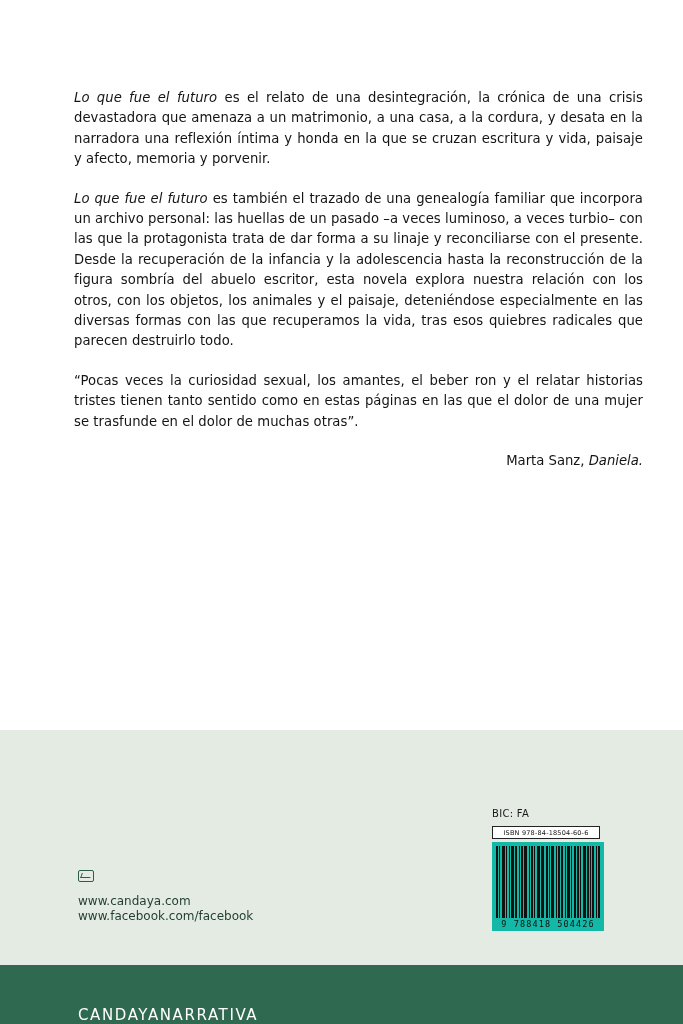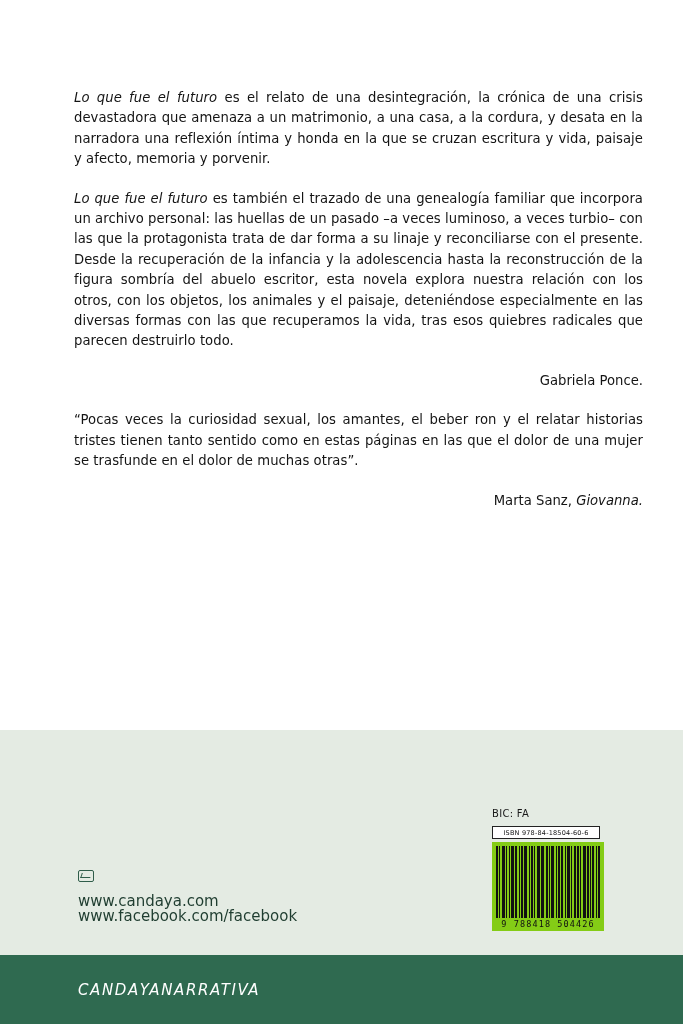--- a/index.html
+++ b/index.html
@@ -86,21 +86,21 @@
     letter-spacing: 0.2px;
     padding: 1.5px 0 1.5px 0;
     color: #111;
     box-sizing: border-box;
   }
   .barcode-wrap {
     position: absolute;
     left: 492px;
     top: 112px;
     width: 112px;
-    background: #84cc16;
+    background: #14b8a6;
     padding: 4px 4px 2px 4px;
     box-sizing: border-box;
   }
   .bars {
     height: 72px;
     display: flex;
     align-items: stretch;
     gap: 0;
   }
   .bars i {
@@ -136,36 +136,35 @@
     width: 9px;
     height: 4px;
     border-left: 1.6px solid #2f5d4a;
     border-bottom: 1.6px solid #2f5d4a;
     transform: skewX(-18deg);
   }
   .urls {
     position: absolute;
     left: 78px;
     top: 164px;
-    font-size: 15px;
+    font-size: 12px;
     line-height: 14.5px;
     color: #1f3d30;
   }
   .urls div { white-space: nowrap; }
   
   .brand-strip {
     position: absolute;
     left: 0;
     right: 0;
     bottom: 0;
-    height: 69px;
+    height: 59px;
     background: #2f6a50;
     display: flex;
-    align-items: center;
-    font-style: italic;
+    align-items: flex-end;
   }
   .brand-text {
     color: #ffffff;
     font-size: 15px;
     letter-spacing: 1.6px;
     padding-left: 78px;
     font-weight: 400;
   }
 </style>
 </head>
@@ -176,26 +175,25 @@
   <div class="blurb-area">
 
     <p class="para"><em>Lo que fue el futuro</em><span> es el relato de una desintegración, la crónica de una crisis devastadora que amenaza a un matrimonio, a una casa, a la cordura, y desata en la narradora una reflexión íntima y honda en la que se cruzan escritura y vida, paisaje y afecto, memoria y porvenir.</span></p>
 
     <p class="para"><em>Lo que fue el futuro</em><span> es también el trazado de una genealogía familiar que incorpora un archivo personal: las huellas de un pasado –a veces luminoso, a veces turbio– con las que la protagonista trata de dar forma a su linaje y reconciliarse con el presente. Desde la recuperación de la infancia y la adolescencia hasta la reconstrucción de la figura sombría del abuelo escritor, esta novela explora nuestra relación con los otros, con los objetos, los animales y el paisaje, deteniéndose especialmente en las diversas formas con las que recuperamos la vida, tras esos quiebres radicales que parecen destruirlo todo.</span></p>
 
     <div class="quote-block">
     </div>
 
     <div class="quote-block">
-      <p class="attrib"><span>Gabriela Ponce.</span><em></em></p>
     </div>
 
     <div class="quote-block">
       <p class="para">“Pocas veces la curiosidad sexual, los amantes, el beber ron y el relatar historias tristes tienen tanto sentido como en estas páginas en las que el dolor de una mujer se trasfunde en el dolor de muchas otras”.</p>
-      <p class="attrib"><span>Marta Sanz, </span><em>Giovanna.</em></p>
+      <p class="attrib"><span>Marta Sanz, </span><em>Daniela.</em></p>
     </div>
 
   </div>
 
   <div class="footer-panel">
     <div class="footer-inner">
 
       <div class="bic-line">BIC: FA</div>
 
       <div class="isbn-box">ISBN 978-84-18504-60-6</div>

